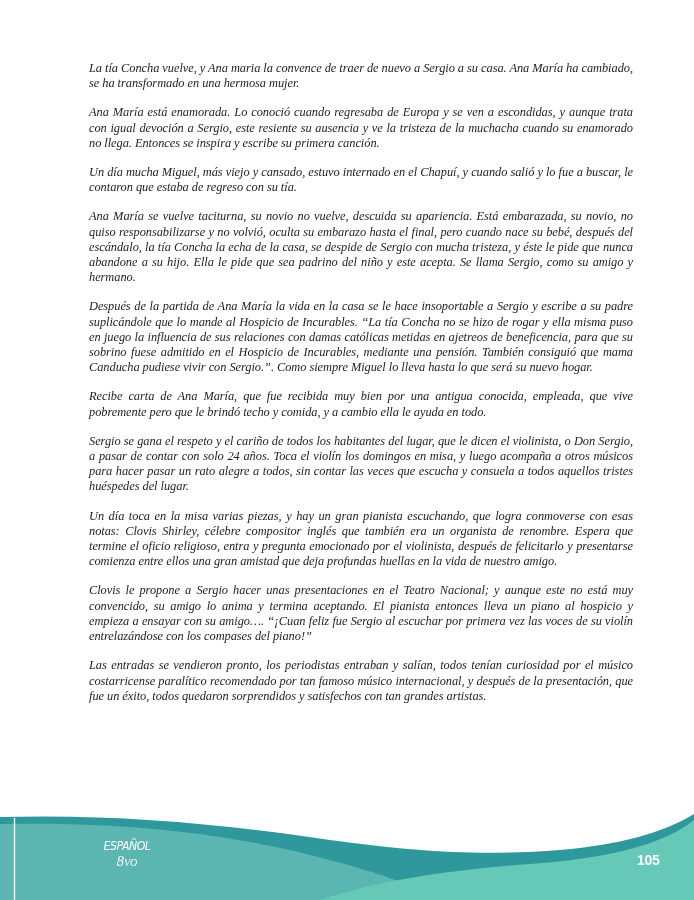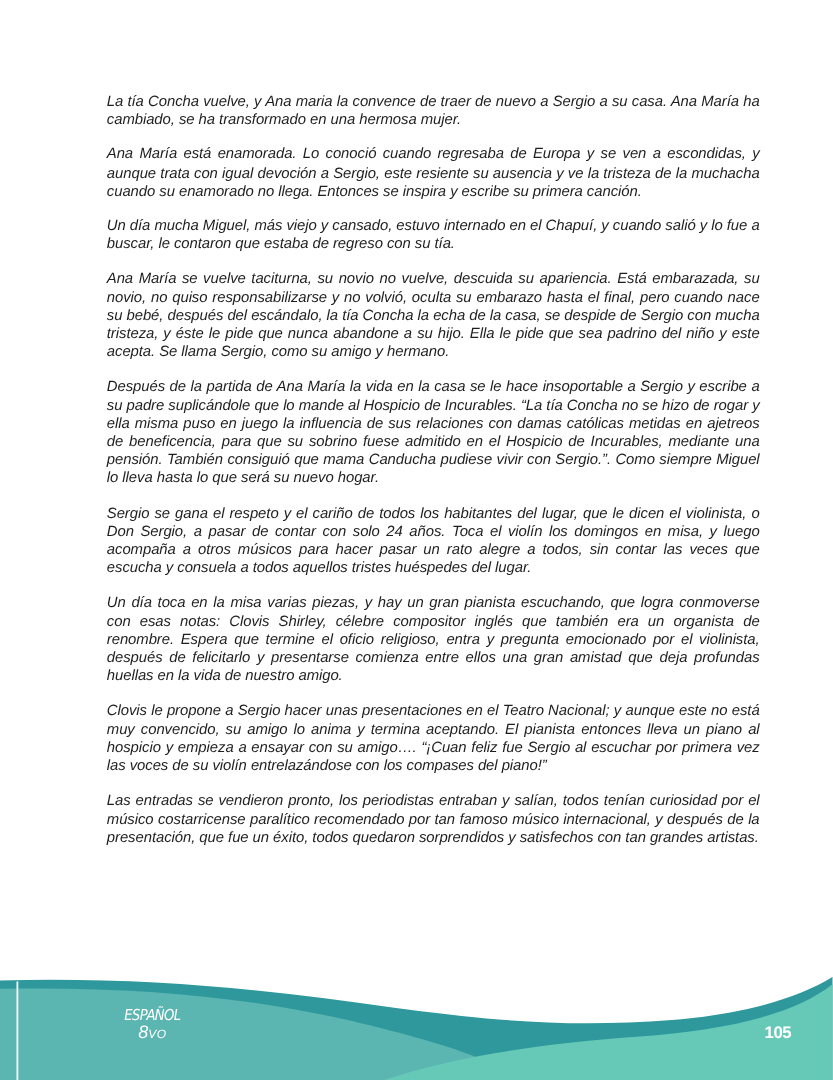--- a/index.html
+++ b/index.html
@@ -10,22 +10,23 @@
     body {
       width: 694px;
       height: 900px;
       position: relative;
       overflow: hidden;
       font-family: "Liberation Sans", sans-serif;
     }
     .content {
       position: absolute;
       left: 89px;
-      top: 77px;
+      top: 61px;
       width: 544px;
+      font-family: Liberation Serif, serif;
     }
     .para {
       margin: 0 0 14px 0;
       font-style: italic;
       font-size: 12.4px;
       line-height: 15.2px;
       color: #1e1e1e;
       text-align: justify;
       text-align-last: left;
       letter-spacing: -0.05px;
@@ -59,21 +60,21 @@
       font-family: "DejaVu Sans", sans-serif;
       font-style: italic;
       font-size: 12.5px;
       letter-spacing: -0.6px;
       transform: scaleX(0.88);
       transform-origin: center;
     }
     .brand-grade {
       display: block;
       margin-top: 0px;
-      font-family: Liberation Sans, sans-serif;
+      font-family: Liberation Serif, serif;
       font-style: italic;
     }
     .brand-grade-num {
       font-size: 15px;
       font-weight: normal;
     }
     .brand-grade-suffix {
       font-size: 10px;
       letter-spacing: 0.3px;
     }
@@ -91,20 +92,21 @@
   </style>
 </head>
 <body>
 
 <div class="content">
   <p class="para">La tía Concha vuelve, y Ana maria la convence de traer de nuevo a Sergio a su casa.  Ana María ha cambiado, se ha transformado en una hermosa mujer.</p>
   <p class="para">Ana María está enamorada.  Lo conoció cuando regresaba de Europa y se ven a escondidas, y aunque trata con igual devoción a Sergio, este resiente su ausencia y ve la tristeza de la muchacha cuando su enamorado no llega.  Entonces se inspira y escribe su primera canción.</p>
   <p class="para">Un día mucha Miguel, más viejo y cansado, estuvo internado en el Chapuí, y cuando salió y lo fue a buscar, le contaron que estaba de regreso con su tía.</p>
   <p class="para">Ana María se vuelve taciturna, su novio no vuelve, descuida su apariencia.  Está embarazada, su novio, no quiso responsabilizarse y no volvió, oculta su embarazo hasta el final, pero cuando nace su bebé, después del escándalo, la tía Concha la echa de la casa, se despide de Sergio con mucha tristeza, y éste le pide que nunca abandone a su hijo.  Ella le pide que sea padrino del niño y este acepta.  Se llama Sergio, como su amigo y hermano.</p>
   <p class="para">Después de la partida de Ana María la vida en la casa se le hace insoportable a Sergio y escribe a su padre suplicándole que lo mande al Hospicio de Incurables. “La tía Concha no se hizo de rogar y ella misma puso en juego la influencia de sus relaciones con damas católicas metidas en ajetreos de beneficencia, para que su sobrino fuese admitido en el Hospicio de Incurables, mediante una pensión. También consiguió que mama Canducha pudiese vivir con Sergio.”.  Como siempre Miguel lo lleva hasta lo que será su nuevo hogar.</p>
+  <p class="para">Recibe carta de Ana María, que fue recibida muy bien por una antigua conocida, empleada, que vive pobremente pero que le brindó techo y comida, y a cambio ella le ayuda en todo.</p>
   <p class="para">Sergio se gana el respeto y el cariño de todos los habitantes del lugar, que le dicen el violinista, o Don Sergio, a pasar de contar con solo 24 años. Toca el violín los domingos en misa, y luego acompaña a otros músicos para hacer pasar un rato alegre a todos, sin contar las veces que escucha y consuela a todos aquellos tristes huéspedes del lugar.</p>
   <p class="para">Un día toca en la misa varias piezas, y hay un gran pianista escuchando, que logra conmoverse con esas notas: Clovis Shirley, célebre compositor inglés que también era un organista de renombre.  Espera que termine el oficio religioso, entra y pregunta emocionado por el violinista, después de felicitarlo y presentarse comienza entre ellos una gran amistad que deja profundas huellas en la vida de nuestro amigo.</p>
   <p class="para">Clovis le propone a Sergio hacer unas presentaciones en el Teatro Nacional; y aunque este no está muy convencido, su amigo lo anima y termina aceptando.  El pianista entonces lleva un piano al hospicio y empieza a ensayar con su amigo…. “¡Cuan feliz fue Sergio al escuchar por primera vez las voces de su violín entrelazándose con los compases del piano!”</p>
   <p class="para">Las entradas se vendieron pronto, los periodistas entraban y salían, todos tenían curiosidad por el músico costarricense paralítico recomendado por tan famoso músico internacional, y después de la presentación, que fue un éxito, todos quedaron sorprendidos y satisfechos con tan grandes artistas.</p>
 </div>
 
 <div class="footer">
   <svg viewBox="0 0 694 88" preserveAspectRatio="none">
 
     <path id="wave-dark" d="M0,5 C120,2 220,12 330,28 C420,40 480,44 560,38 C620,33 665,20 694,2 L694,88 L0,88 Z" fill="#2e989c"></path>

